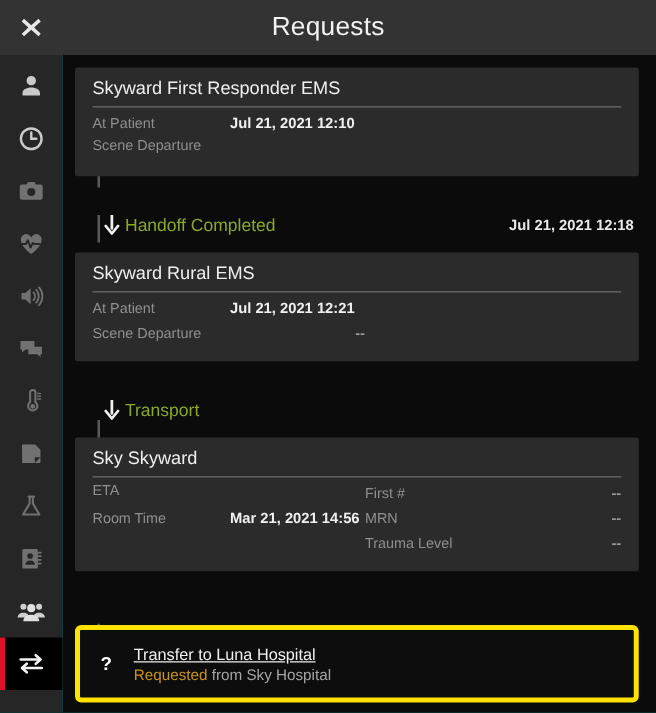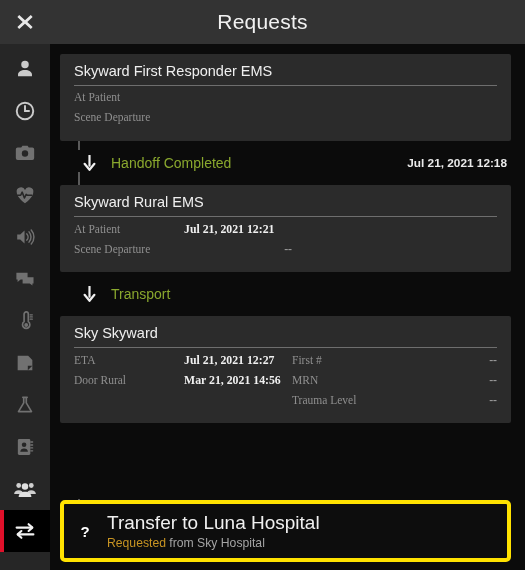--- a/index.html
+++ b/index.html
@@ -86,37 +86,36 @@
     left: 28px;
     width: 2px;
     background: #5a5a5a;
   }
 
   
   .card {
     background: #2b2b2b;
     border-radius: 2px;
     padding: 9px 14px 10px 14px;
-    margin-bottom: 0;
+    margin-bottom: 17px;
     position: relative;
     z-index: 2;
   }
   .card-title {
     color: #efefef;
     font-size: 14.5px;
     padding-bottom: 6px;
   }
   .card-rule {
     height: 1px; background: #6e6e6e;
     margin-bottom: 5px;
   }
   .fields {
     display: flex;
     gap: 0;
-    font-family: Liberation Serif, serif;
   }
   .fcol { display: flex; flex-direction: column; }
   .fcol.col1 { width: 218px; }
   .fcol.col2 { flex: 1; }
   .frow {
     display: flex; align-items: baseline;
     height: 20px;
   }
   .flabel {
     color: #8f8f8f; font-size: 11.5px;
@@ -145,21 +144,20 @@
     padding-left: 18px;
     z-index: 3;
     cursor: pointer;
   }
   .event .arrow {
     width: 22px;
     display: flex; align-items: center; justify-content: center;
     flex: 0 0 22px;
   }
   .event .ev-label {
-    margin-left: 11px;
     font-size: 14px;
     color: #8aa82e;
   }
   .event .ev-time {
     margin-left: auto;
     color: #e9e9e9;
     font-size: 11.8px;
     font-weight: bold;
     padding-right: 4px;
   }
@@ -184,21 +182,21 @@
     width: 22px; flex: 0 0 22px;
     text-align: center;
     color: #ffffff;
     font-size: 15px; font-weight: bold;
   }
   .req-texts {
     margin-left: 11px;
     display: flex; flex-direction: column;
     gap: 2px;
   }
-  .req-title { color: #f0f0f0; font-size: 19px; }
+  .req-title { color: #f0f0f0; font-size: 13px; text-decoration: underline; }
   .req-sub { font-size: 12.2px; }
   .req-sub .status { color: #c89422; }
   .req-sub .from { color: #a5a5a5; }
   .req-time {
     margin-left: auto;
     color: #ededed; font-size: 11.8px; font-weight: bold;
   }
 </style>
 </head>
 <body>
@@ -344,20 +342,21 @@
       <div class="connector" style="top:336px; height:22px;"></div>
       <div class="connector" style="top:455px; height:30px;"></div>
 
       <div class="card">
         <div class="card-title">Skyward First Responder EMS</div>
         <div class="card-rule"></div>
         <div class="fields">
           <div class="fcol col1">
             <div class="frow">
               <span class="flabel">At Patient</span>
+              <span class="fvalue">Jul 21, 2021 12:10</span>
             </div>
             <div class="frow">
               <span class="flabel">Scene Departure</span>
             </div>
           </div>
         </div>
       </div>
 
       <div class="event">
         <span class="arrow">
@@ -396,24 +395,23 @@
         <span class="ev-time"></span>
       </div>
 
       <div class="card">
         <div class="card-title">Sky Skyward</div>
         <div class="card-rule"></div>
         <div class="fields">
           <div class="fcol col1">
             <div class="frow">
               <span class="flabel">ETA</span>
-              <span class="fvalue">Jul 21, 2021 12:27</span>
-            </div>
-            <div class="frow">
-              <span class="flabel">Door Rural</span>
+            </div>
+            <div class="frow">
+              <span class="flabel">Room Time</span>
               <span class="fvalue">Mar 21, 2021 14:56</span>
             </div>
           </div>
           <div class="fcol col2">
             <div class="frow">
               <span class="flabel">First #</span>
               <span class="fvalue dash">--</span>
             </div>
             <div class="frow">
               <span class="flabel">MRN</span>

